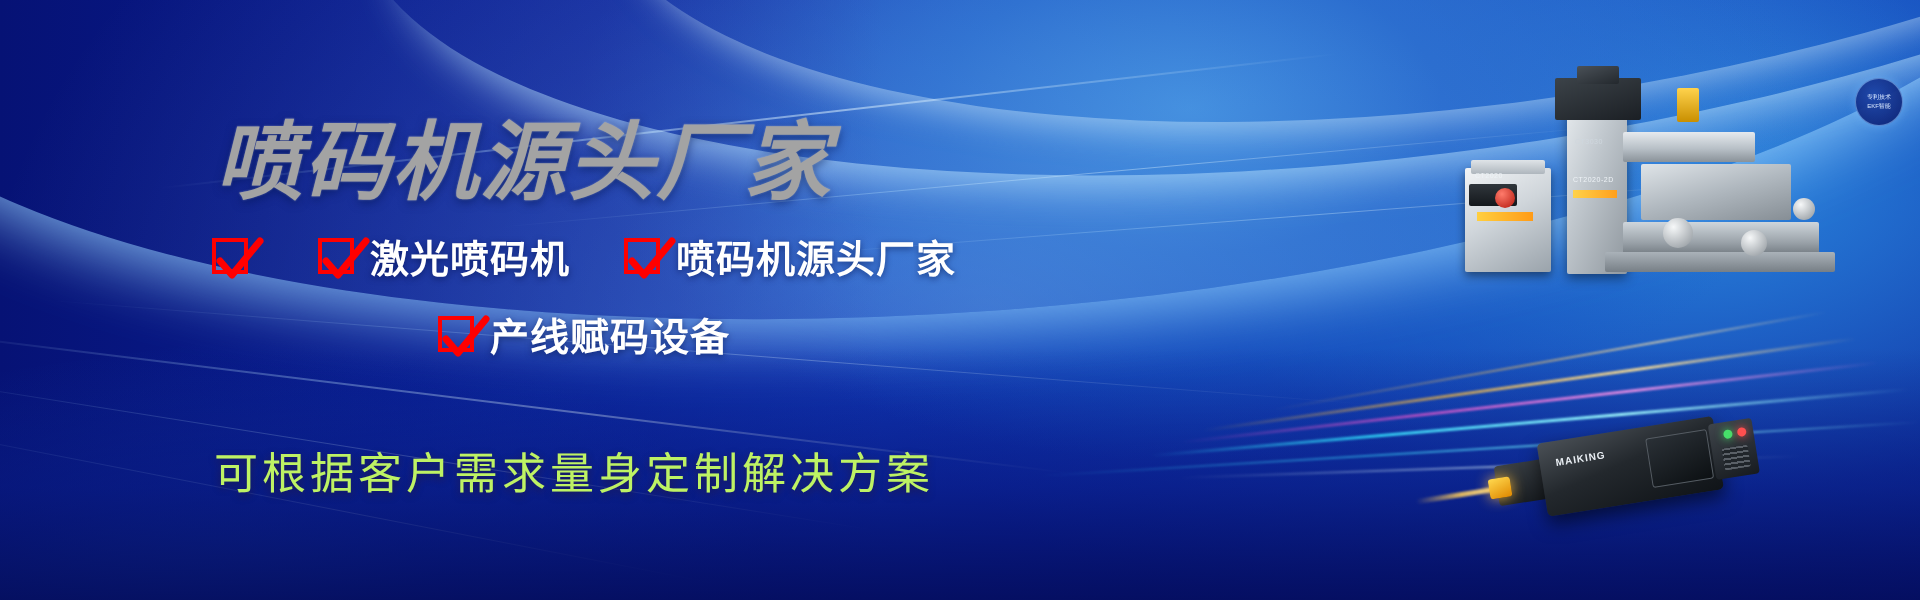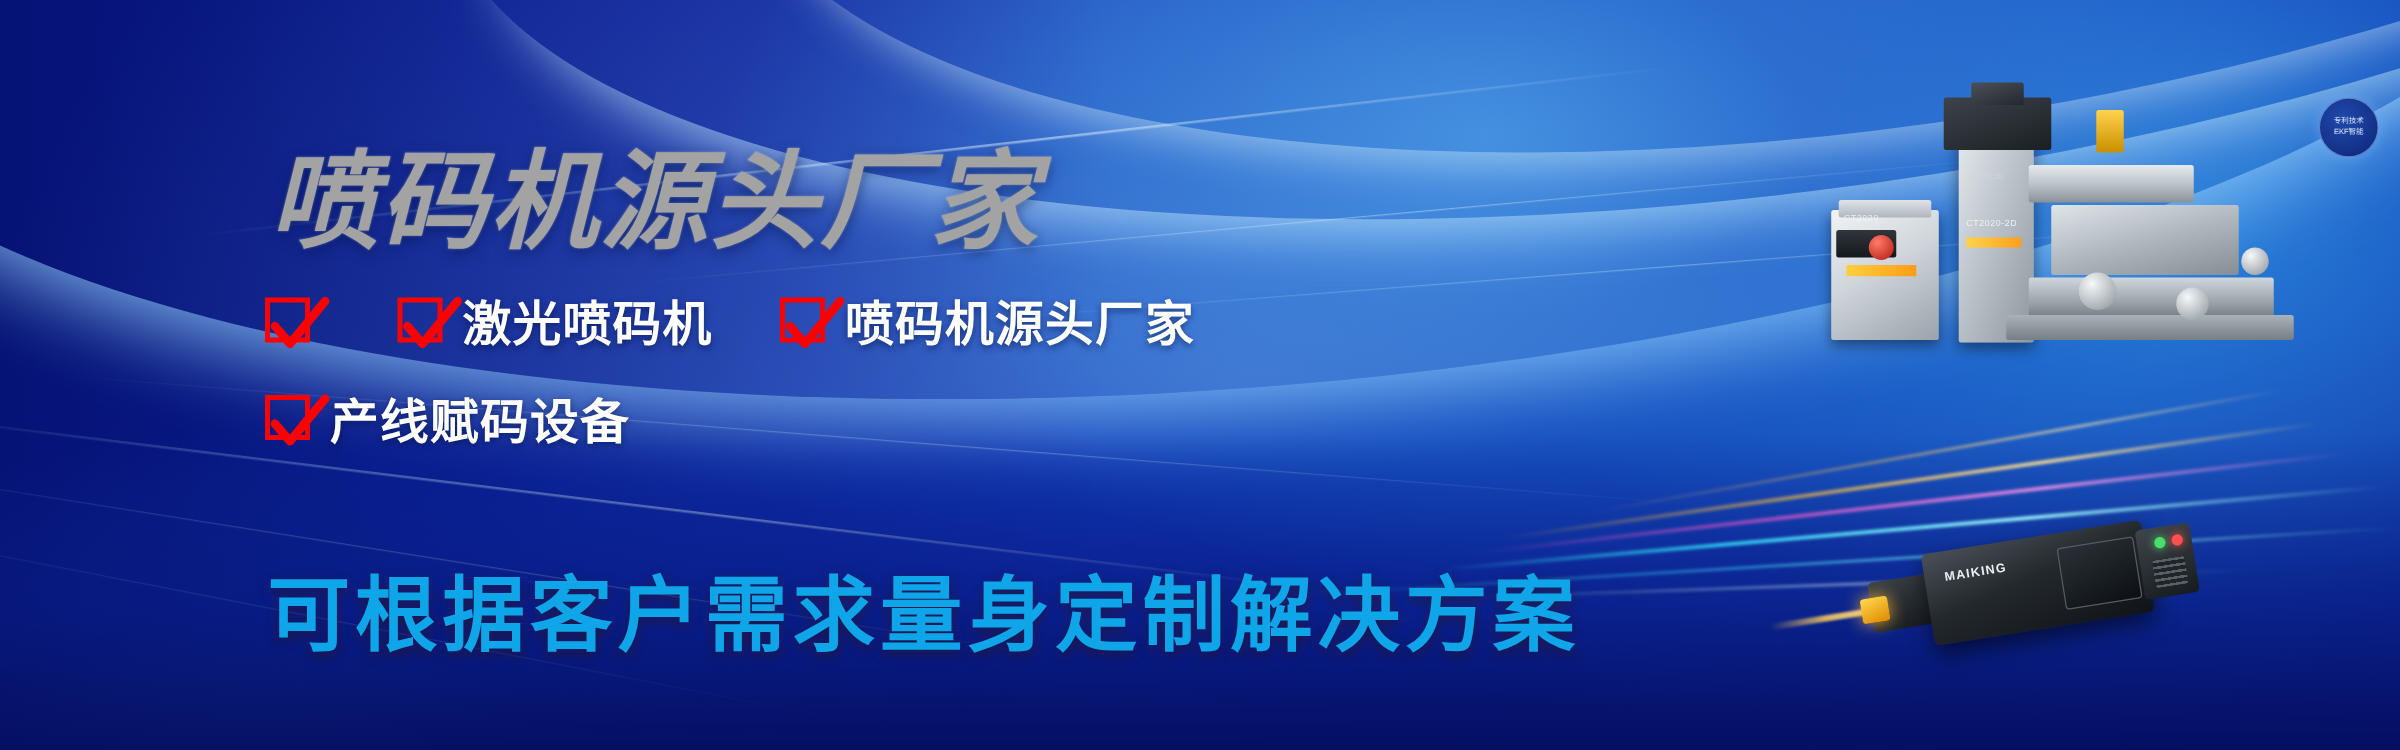--- a/index.html
+++ b/index.html
@@ -80,36 +80,36 @@
   .content{position:absolute;left:0;top:0;width:100%;height:100%;}
   .headline{
     position:absolute;left:216px;top:58px;
     font-size:86px;line-height:1.08;font-weight:bold;color:#a3a3a3;
     letter-spacing:2px;white-space:nowrap;
     text-shadow:0 3px 10px rgba(0,20,80,.55), 0 0 2px rgba(255,255,255,.5);
     font-style:italic;
   }
   .feature-rows{position:absolute;left:212px;top:228px;}
   .frow{display:flex;align-items:center;white-space:nowrap;}
-  .frow + .frow{margin-top:22px;}
+  .frow + .frow{margin-top:22px;justify-content:center;}
   .fitem{display:flex;align-items:center;}
   .fitem + .fitem{margin-left:54px;}
   .frow-2 .fitem + .fitem{margin-left:18px;}
   .chk{
     position:relative;width:36px;height:36px;flex:0 0 36px;
     border:4px solid #ff0000;box-sizing:border-box;margin-right:16px;
   }
   .chk svg{position:absolute;left:-6px;top:-11px;width:56px;height:56px;overflow:visible;}
   .fitem-label{
     font-size:39px;font-weight:bold;color:#ffffff;letter-spacing:1px;
     text-shadow:0 2px 6px rgba(0,15,70,.55);
   }
   .tagline{
     position:absolute;left:214px;top:438px;
-    font-size:66px;font-weight:bold;color:#0ea5e9;letter-spacing:4px;
+    font-size:44px;font-weight:normal;color:#bef264;letter-spacing:4px;
     white-space:nowrap;
     text-shadow:0 3px 9px rgba(60,20,0,.45);
   }
   
   .machine{
     position:absolute;left:1455px;top:72px;width:380px;height:210px;
   }
   .m-part{position:absolute;border-radius:2px;}
   .m-body-left{left:10px;top:96px;width:86px;height:104px;
     background:linear-gradient(150deg,#f2f4f6 0%,#cfd5da 45%,#9aa3ab 100%);

